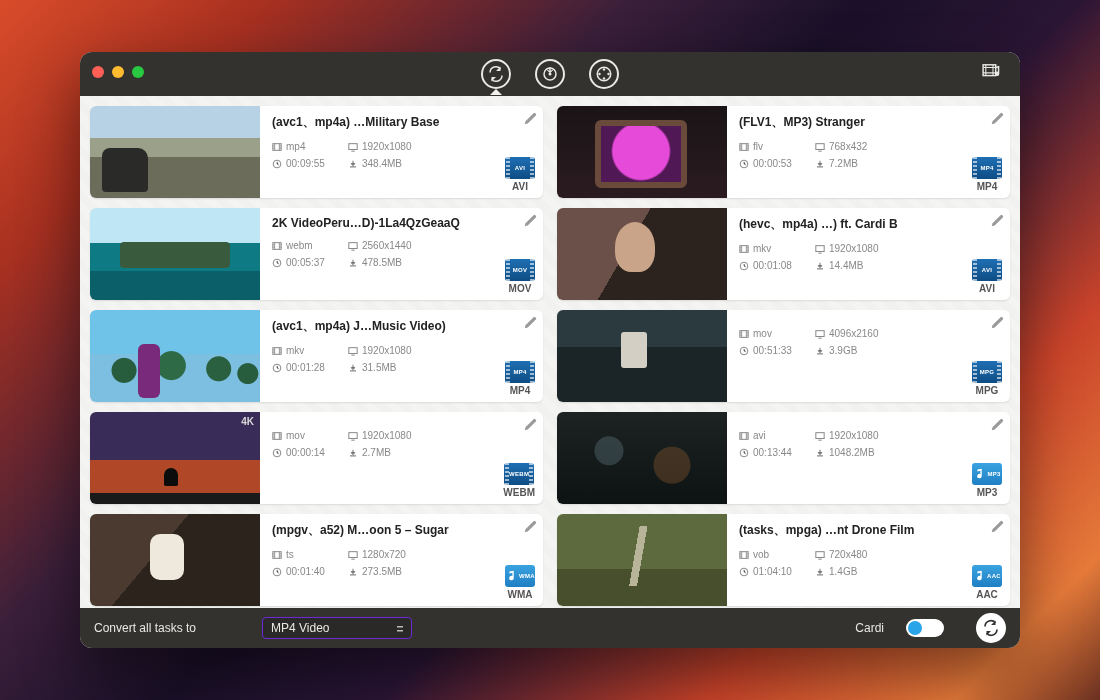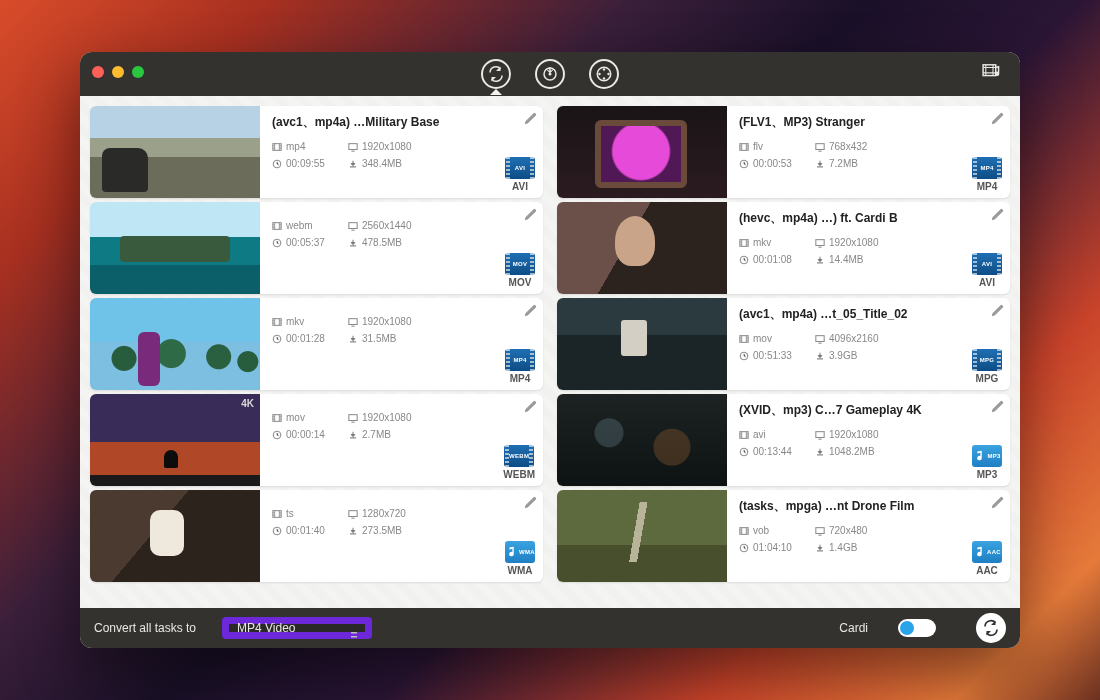--- a/index.html
+++ b/index.html
@@ -33,21 +33,21 @@
   border: 6px solid transparent; border-bottom-color: #f2f2f0;
 }
 .tabbtn svg { width: 18px; height: 18px; }
 .titlebar .right-icon { position: absolute; right: 16px; color: #e8e8e4; }
 .content {
   flex: 1; overflow: auto; padding: 10px 10px 6px;
   background:
     repeating-linear-gradient(45deg, rgba(0,0,0,0.012) 0 8px, transparent 8px 16px),
     #f4f4f2;
 }
-.columns { display: grid; grid-template-columns: 1fr 1fr; gap: 4px 14px; }
+.columns { display: grid; grid-template-columns: 1fr 1fr; gap: 10px 14px; }
 .card {
   background: #ffffff; border-radius: 6px; display: flex; height: 92px;
   box-shadow: 0 1px 2px rgba(0,0,0,0.1); overflow: hidden; position: relative;
 }
 .thumb { width: 170px; height: 92px; flex: 0 0 auto; position: relative; }
 .info { flex: 1; padding: 8px 8px 6px 12px; position: relative; display: flex; flex-direction: column; }
 .title { font-size: 12px; font-weight: 700; color: #222; white-space: nowrap; overflow: hidden; text-overflow: ellipsis; padding-right: 18px; }
 .metagrid {
   margin-top: 10px; display: grid; grid-template-columns: 76px 100px; row-gap: 6px;
   font-size: 10px; color: #888; align-content: start;
@@ -66,27 +66,27 @@
   display: flex; align-items: center; justify-content: center;
 }
 .fmt-icon.video { background: linear-gradient(#1f6fb3, #0e4d85); }
 .fmt-icon.audio { background: linear-gradient(#3aa3e0, #1f7fc4); }
 .fmt-icon .strip { position:absolute; top:0; bottom:0; width:4px; background: repeating-linear-gradient(#fff 0 2px, transparent 2px 4px); opacity:.6;}
 .fmt-icon .strip.l{left:1px} .fmt-icon .strip.r{right:1px}
 .fmt-icon .lbl { font-size:6px; color:#fff; font-weight:700; letter-spacing:.3px; z-index:1;}
 .fmt-icon.audio svg { width:14px; height:14px; }
 .bottombar {
   height: 40px; background: #33322f; display: flex; align-items: center;
-  padding: 0 14px; flex: 0 0 auto; gap: 26px;
+  padding: 0 14px; flex: 0 0 auto; gap: 18px;
 }
 .bottombar .lbl { color: #e8e8e4; font-size: 12px; }
 .select {
   background: #2a2927; color: #e8e8e4; font-size: 12px; height: 22px; min-width: 150px;
-  border: 7px solid #6d28d9; border-radius: 4px; padding: 0 22px 0 8px;
-  display: inline-flex; align-items: center; position: relative;
+  border: 1px solid #6d28d9; border-radius: 4px; padding: 0 22px 0 8px;
+  display: inline-flex; align-items: center; position: relative; margin-left: 48px;
 }
 .select::after {
   content: ""; position: absolute; right: 6px; top: 6px; width: 10px; height: 10px;
   background:
     linear-gradient(#bbb,#bbb) center 2px/6px 1.5px no-repeat,
     linear-gradient(#bbb,#bbb) center 6px/6px 1.5px no-repeat;
   transform: none;
 }
 .spacer { flex: 1; }
 .merge-lbl { color:#e8e8e4; font-size:12px; margin-right:4px;}
@@ -271,20 +271,21 @@
               <span>MP4</span>
             </div>
           </div>
         </div>
         <div class="card">
           <div class="thumb t1"></div>
           <div class="info">
             <div class="edit"><svg viewBox="0 0 16 16">
                 <path fill="currentColor" d="M11.2 2.2 13.8 4.8 5.4 13.2 2 14l.8-3.4zM12.1 1.3a1.3 1.3 0 0 1 1.8 0l.8.8a1.3 1.3 0 0 1 0 1.8l-.9.9-2.6-2.6z"></path>
               </svg></div>
+            <div class="title">2K VideoPeru…D)-1La4QzGeaaQ</div>
             <div class="metagrid">
               <div class="meta">
                 <svg viewBox="0 0 12 12">
                   <rect x="1" y="2" width="10" height="8" fill="none" stroke="currentColor" stroke-width="1.2"></rect>
                   <path stroke="currentColor" stroke-width="1" d="M3.2 2v8M8.8 2v8M1 4.6h2.2M1 7.4h2.2M8.8 4.6H11M8.8 7.4H11"></path>
                 </svg>
                 <span>webm</span>
               </div>
               <div class="meta">
                 <svg viewBox="0 0 12 12">
@@ -362,20 +363,21 @@
               <span>AVI</span>
             </div>
           </div>
         </div>
         <div class="card">
           <div class="thumb t2"></div>
           <div class="info">
             <div class="edit"><svg viewBox="0 0 16 16">
                 <path fill="currentColor" d="M11.2 2.2 13.8 4.8 5.4 13.2 2 14l.8-3.4zM12.1 1.3a1.3 1.3 0 0 1 1.8 0l.8.8a1.3 1.3 0 0 1 0 1.8l-.9.9-2.6-2.6z"></path>
               </svg></div>
+            <div class="title">(avc1、mp4a) J…Music Video)</div>
             <div class="metagrid">
               <div class="meta">
                 <svg viewBox="0 0 12 12">
                   <rect x="1" y="2" width="10" height="8" fill="none" stroke="currentColor" stroke-width="1.2"></rect>
                   <path stroke="currentColor" stroke-width="1" d="M3.2 2v8M8.8 2v8M1 4.6h2.2M1 7.4h2.2M8.8 4.6H11M8.8 7.4H11"></path>
                 </svg>
                 <span>mkv</span>
               </div>
               <div class="meta">
                 <svg viewBox="0 0 12 12">
@@ -407,21 +409,20 @@
               <span>MP4</span>
             </div>
           </div>
         </div>
         <div class="card">
           <div class="thumb t7"></div>
           <div class="info">
             <div class="edit"><svg viewBox="0 0 16 16">
                 <path fill="currentColor" d="M11.2 2.2 13.8 4.8 5.4 13.2 2 14l.8-3.4zM12.1 1.3a1.3 1.3 0 0 1 1.8 0l.8.8a1.3 1.3 0 0 1 0 1.8l-.9.9-2.6-2.6z"></path>
               </svg></div>
-            <div class="title">(avc1、mp4a) …t_05_Title_02</div>
             <div class="metagrid">
               <div class="meta">
                 <svg viewBox="0 0 12 12">
                   <rect x="1" y="2" width="10" height="8" fill="none" stroke="currentColor" stroke-width="1.2"></rect>
                   <path stroke="currentColor" stroke-width="1" d="M3.2 2v8M8.8 2v8M1 4.6h2.2M1 7.4h2.2M8.8 4.6H11M8.8 7.4H11"></path>
                 </svg>
                 <span>mov</span>
               </div>
               <div class="meta">
                 <svg viewBox="0 0 12 12">
@@ -498,21 +499,20 @@
               <span>WEBM</span>
             </div>
           </div>
         </div>
         <div class="card">
           <div class="thumb t8"></div>
           <div class="info">
             <div class="edit"><svg viewBox="0 0 16 16">
                 <path fill="currentColor" d="M11.2 2.2 13.8 4.8 5.4 13.2 2 14l.8-3.4zM12.1 1.3a1.3 1.3 0 0 1 1.8 0l.8.8a1.3 1.3 0 0 1 0 1.8l-.9.9-2.6-2.6z"></path>
               </svg></div>
-            <div class="title">(XVID、mp3) C…7 Gameplay 4K</div>
             <div class="metagrid">
               <div class="meta">
                 <svg viewBox="0 0 12 12">
                   <rect x="1" y="2" width="10" height="8" fill="none" stroke="currentColor" stroke-width="1.2"></rect>
                   <path stroke="currentColor" stroke-width="1" d="M3.2 2v8M8.8 2v8M1 4.6h2.2M1 7.4h2.2M8.8 4.6H11M8.8 7.4H11"></path>
                 </svg>
                 <span>avi</span>
               </div>
               <div class="meta">
                 <svg viewBox="0 0 12 12">
@@ -545,20 +545,21 @@
               <span>MP3</span>
             </div>
           </div>
         </div>
         <div class="card">
           <div class="thumb t4"></div>
           <div class="info">
             <div class="edit"><svg viewBox="0 0 16 16">
                 <path fill="currentColor" d="M11.2 2.2 13.8 4.8 5.4 13.2 2 14l.8-3.4zM12.1 1.3a1.3 1.3 0 0 1 1.8 0l.8.8a1.3 1.3 0 0 1 0 1.8l-.9.9-2.6-2.6z"></path>
               </svg></div>
+            <div class="title">(mpgv、a52) M…oon 5 – Sugar</div>
             <div class="metagrid">
               <div class="meta">
                 <svg viewBox="0 0 12 12">
                   <rect x="1" y="2" width="10" height="8" fill="none" stroke="currentColor" stroke-width="1.2"></rect>
                   <path stroke="currentColor" stroke-width="1" d="M3.2 2v8M8.8 2v8M1 4.6h2.2M1 7.4h2.2M8.8 4.6H11M8.8 7.4H11"></path>
                 </svg>
                 <span>ts</span>
               </div>
               <div class="meta">
                 <svg viewBox="0 0 12 12">

